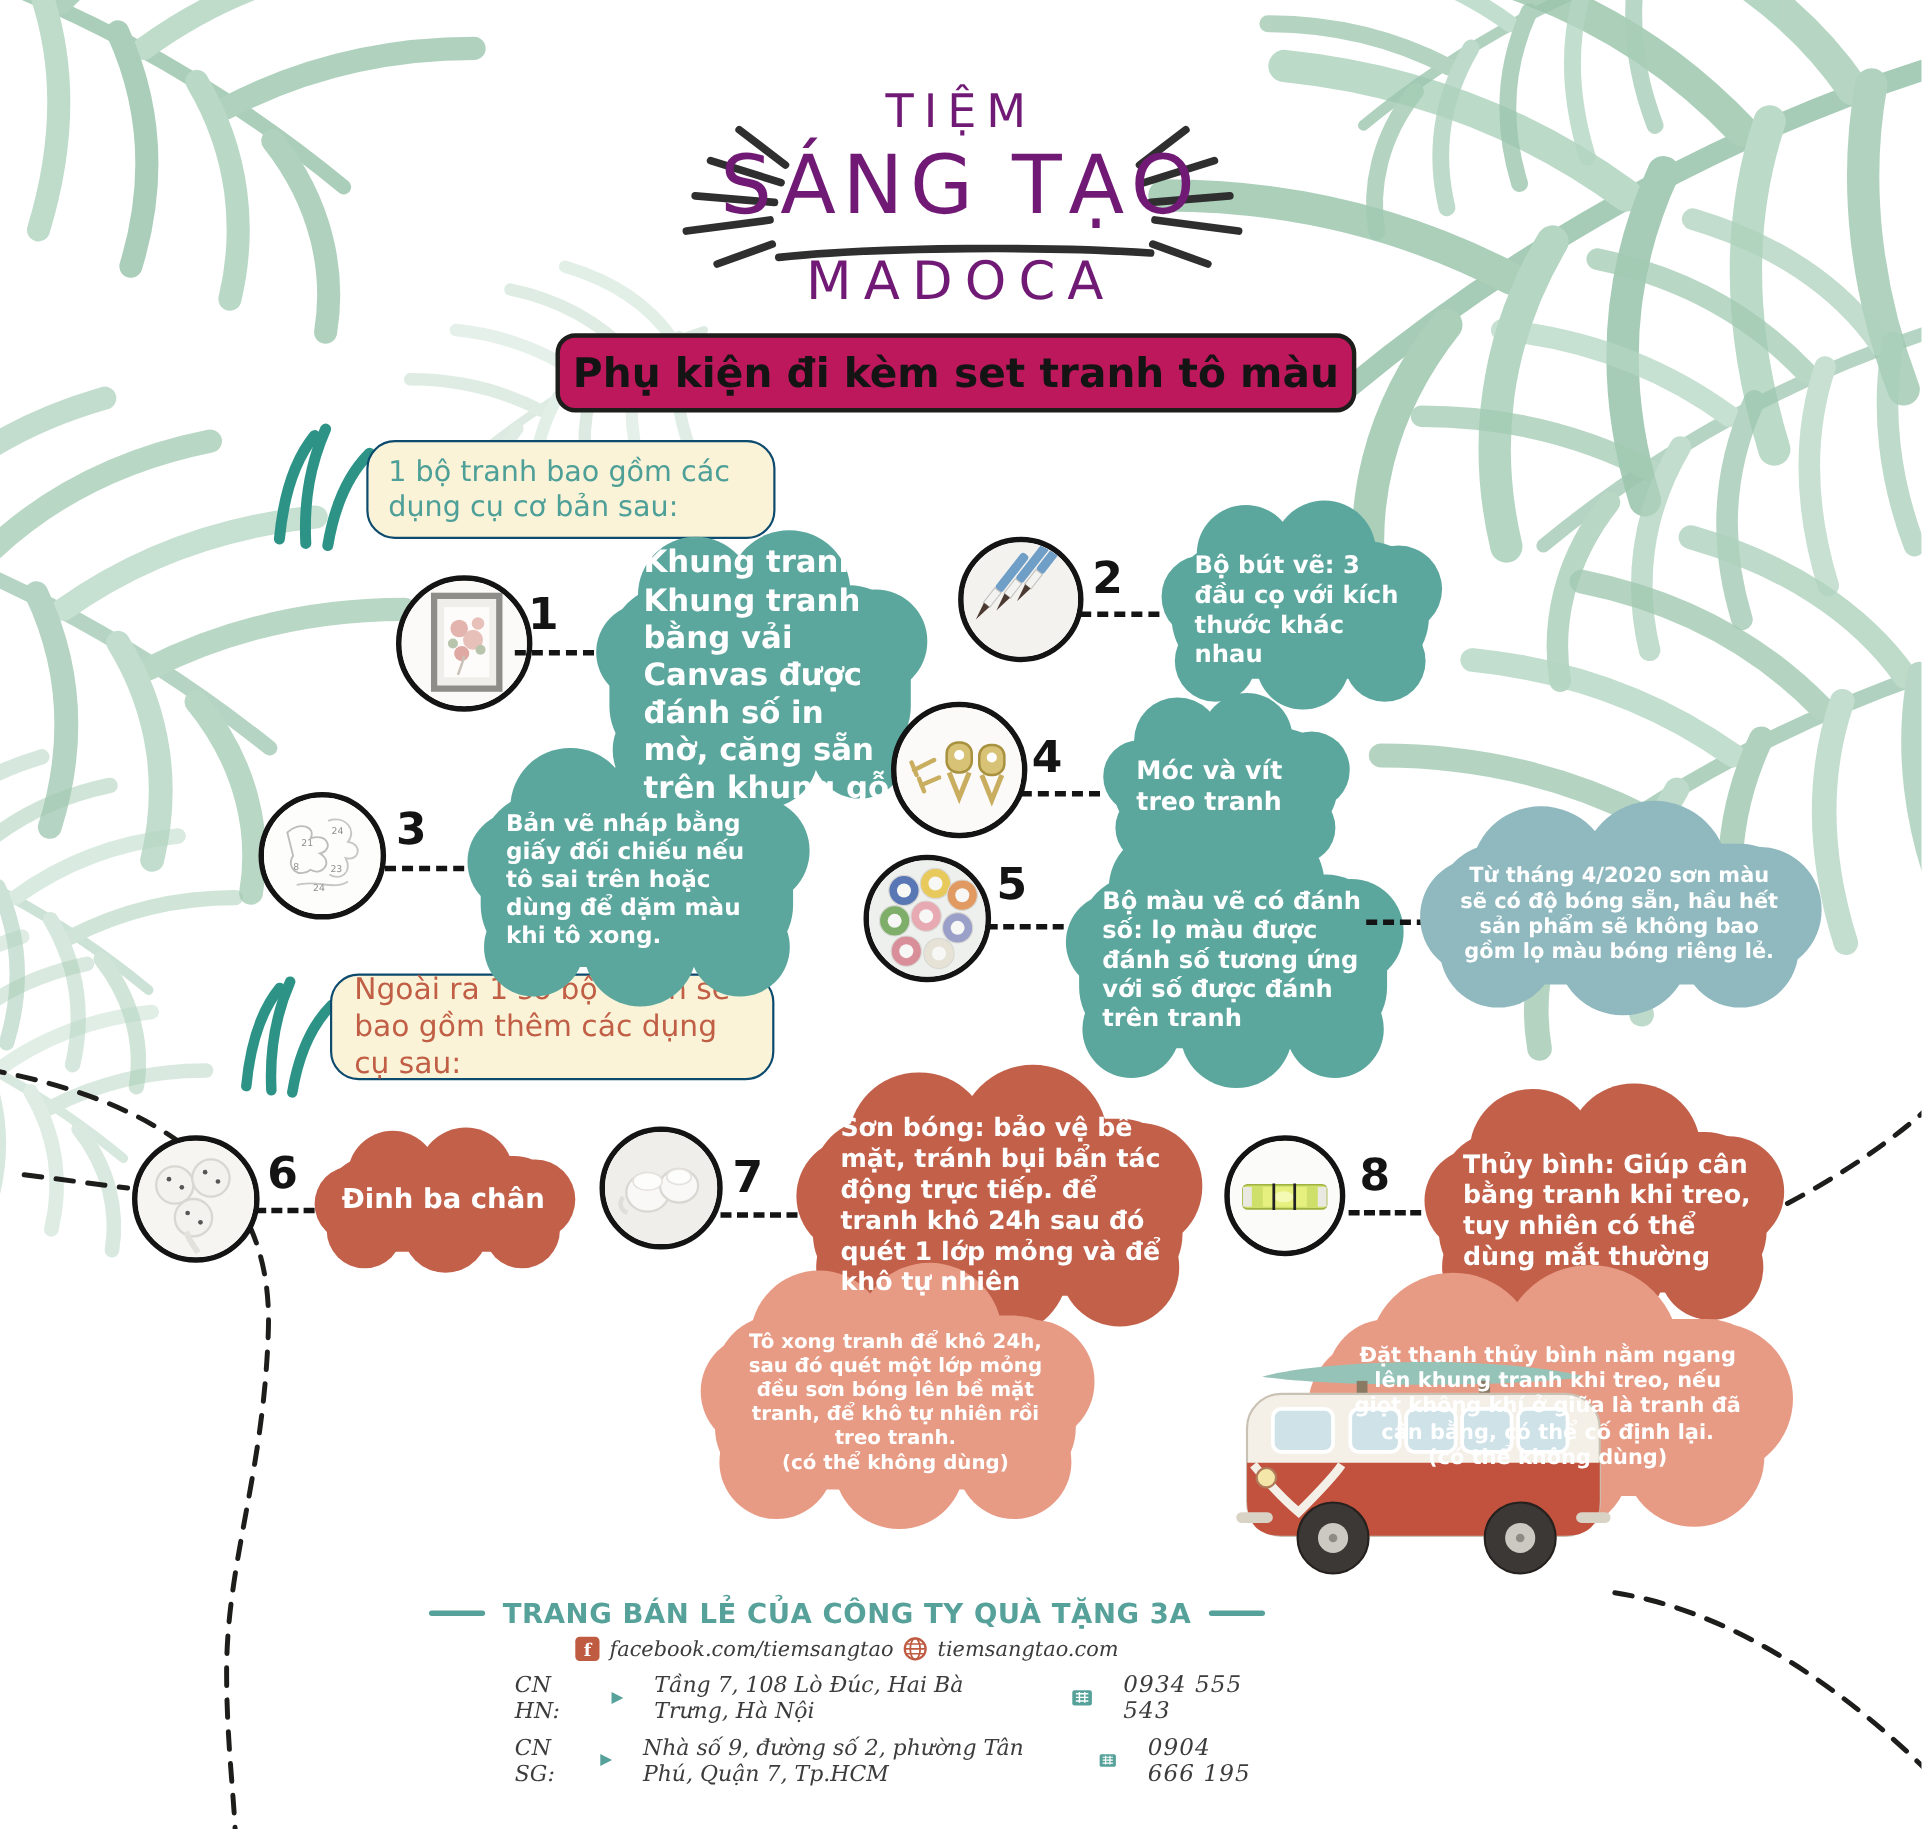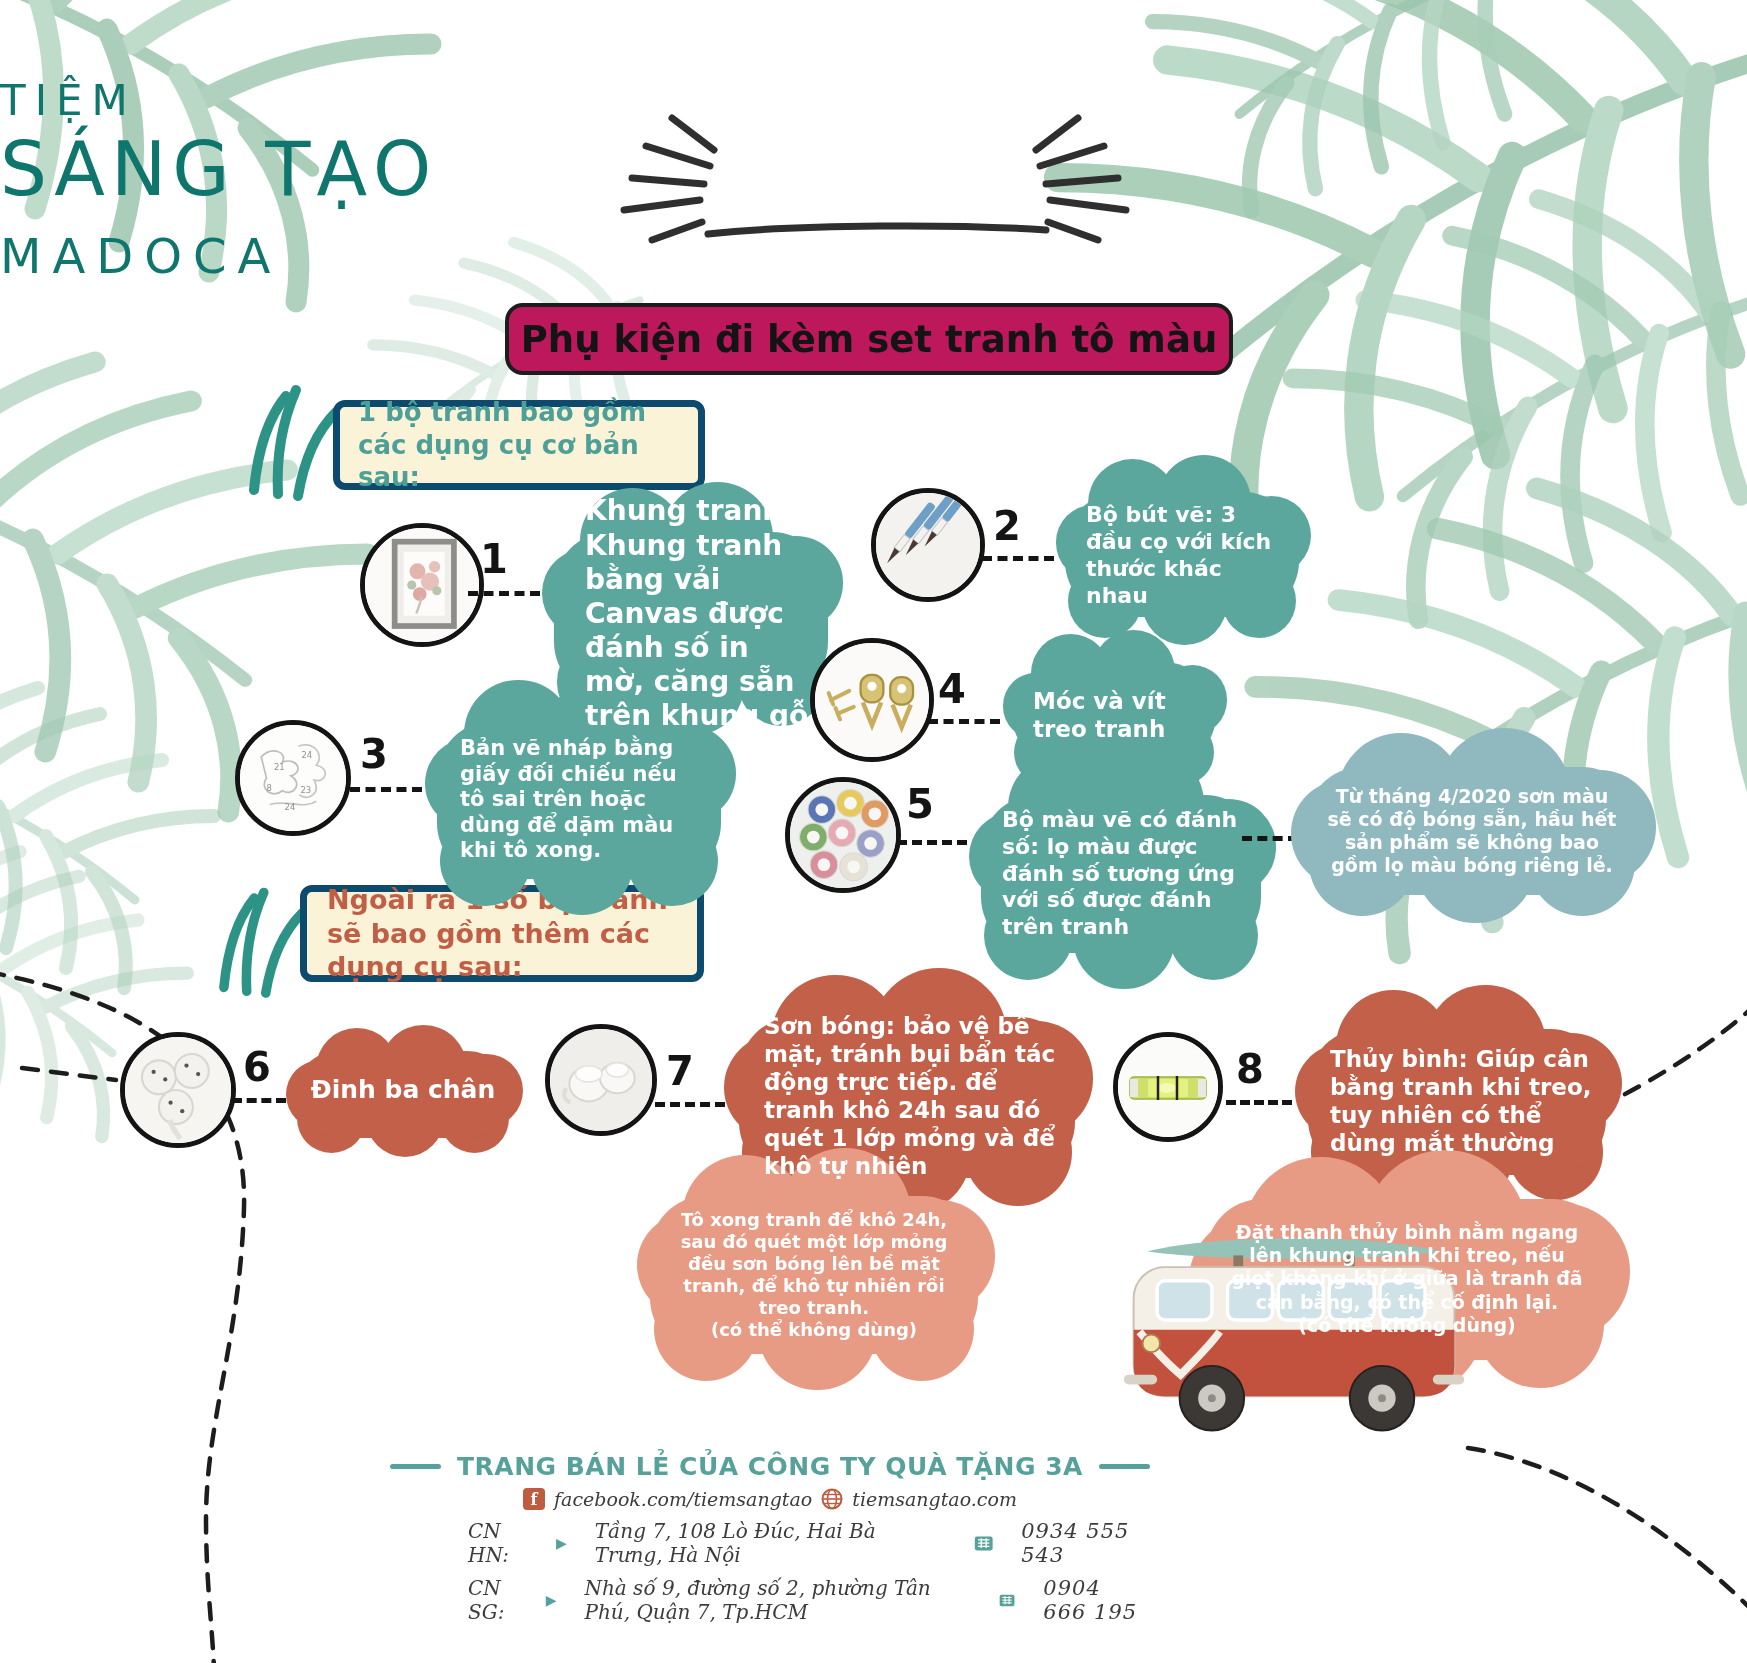--- a/index.html
+++ b/index.html
@@ -2,31 +2,31 @@
 <html><head>
 <meta charset="utf-8">
 <style>
   html,body{margin:0;padding:0;background:#fff}
   .page{position:relative;width:1747px;height:1663px;background:#ffffff;overflow:hidden;
         font-family:"DejaVu Sans",sans-serif;color:#1d1d1b}
   .abs{position:absolute}
   .bgsvg{position:absolute;left:0;top:0;pointer-events:none}
 
   
-  .logo-line{position:absolute;width:100%;color:#0f766e;font-weight:normal}
+  .logo-line{position:absolute;width:100%;text-align:center;color:#701a75;font-weight:normal}
   .logo-l1{top:76px;font-size:42px;letter-spacing:9px}
   .logo-l2{top:126px;font-size:74px;letter-spacing:6px}
   .logo-l3{top:228px;font-size:48px;letter-spacing:11px}
 
   
   .banner{left:505px;top:303px;width:728px;height:72px;background:#be185d;border:4px solid #1d1d1b;
           border-radius:18px;display:flex;align-items:center;justify-content:center;
           font-size:37px;font-weight:bold;color:#141414;box-sizing:border-box}
-  .secbox{background:#fbf3d8;border:7px solid #0c4a6e;border-radius:12px;box-sizing:border-box;
-          display:flex;align-items:center;font-weight:bold;line-height:1.25}
+  .secbox{background:#fbf3d8;border:2px solid #0c4a6e;border-radius:26px;box-sizing:border-box;
+          display:flex;align-items:center;font-weight:normal;line-height:1.25}
   .sec1{left:333px;top:400px;width:372px;height:90px;color:#4d9f97;font-size:26px;padding:0 18px}
   .sec2{left:300px;top:885px;width:404px;height:97px;color:#c05f45;font-size:27px;padding:0 20px}
 
   
   .photo{position:absolute;border:5px solid #141414;border-radius:50%;background:#fff;
          overflow:hidden;box-sizing:border-box}
   .photo svg{width:100%;height:100%;display:block}
   .num{position:absolute;font-size:40px;font-weight:800;color:#141414}
   .connector{position:absolute;border-top:5px dashed #141414}
 

